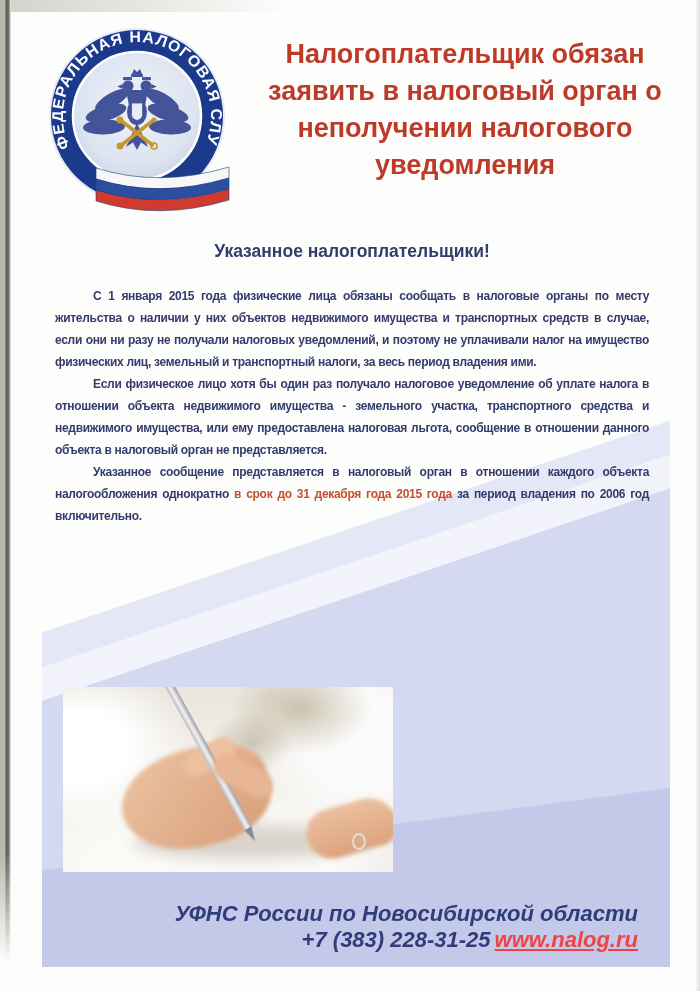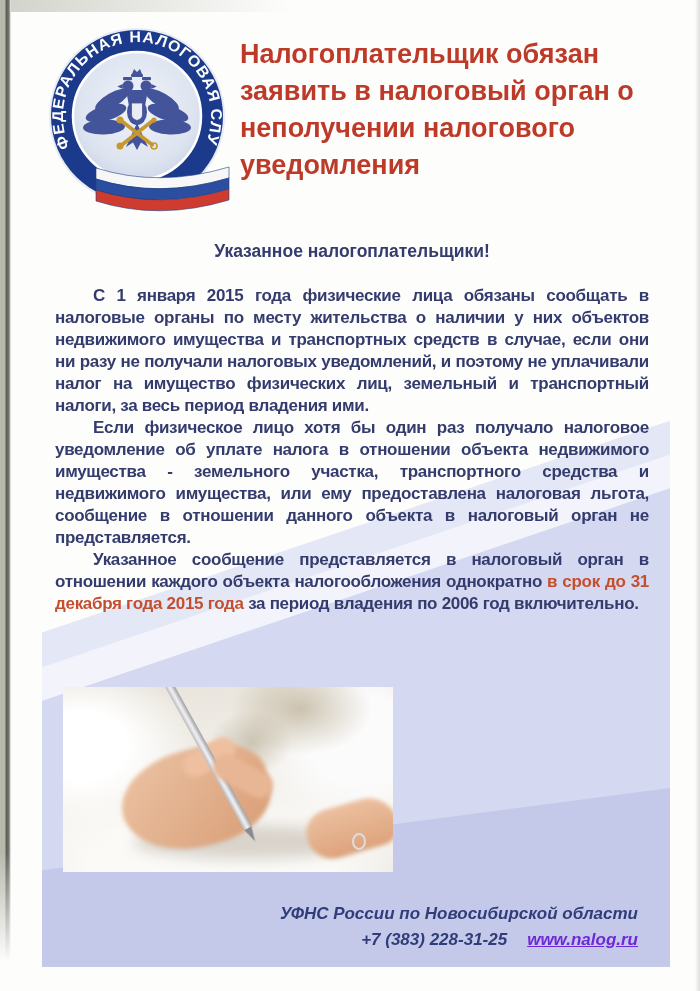--- a/index.html
+++ b/index.html
@@ -22,30 +22,30 @@
   .shape.pale  {background:#e4e7f5;clip-path:polygon(0 65.4%,100% 43.5%,100% 100%,0 100%);}
   .shape.streak{background:rgba(255,255,255,.55);clip-path:polygon(0 69%,100% 47%,100% 50.5%,0 72.5%);}
   .shape.mid   {background:#d4d8f0;clip-path:polygon(0 72.5%,100% 50.5%,100% 100%,0 100%);}
   .shape.deep  {background:#c4c9e9;clip-path:polygon(0 90%,100% 81.5%,100% 100%,0 100%);}
 
   
   .logo{position:absolute;left:44px;top:24px;width:186px;height:200px;z-index:3;}
 
   
   .heading{position:absolute;left:240px;top:36px;width:450px;margin:0;
-    font-size:27px;line-height:37px;font-weight:bold;text-align:left;
+    font-size:27px;line-height:37px;font-weight:bold;text-align:center;
     color:#bd3a28;white-space:pre-line;z-index:3;}
 
   
   .salutation{position:absolute;left:55px;top:241px;width:594px;text-align:center;
     font-size:17.5px;font-weight:bold;color:#343b6d;z-index:3;}
 
   
   .bodytext{position:absolute;left:55px;top:285px;width:594px;z-index:3;
-    font-size:17px;line-height:22px;font-weight:bold;letter-spacing:-0.3px;
+    font-size:12px;line-height:22px;font-weight:bold;letter-spacing:-0.3px;
     color:#343b6d;text-align:justify;}
   .bodytext p{margin:0;text-indent:38px;}
   .bodytext .hl{color:#c44f2e;}
 
   
   .photo{position:absolute;left:63px;top:687px;width:330px;height:185px;overflow:hidden;z-index:4;
     background:
       radial-gradient(110px 70px at 72% 12%,rgba(175,160,128,.6),transparent 65%),
       radial-gradient(60px 45px at 57% 30%,rgba(160,148,120,.45),transparent 70%),
       radial-gradient(150px 115px at 6% 32%,#ffffff 30%,rgba(255,255,255,0) 72%),
@@ -67,22 +67,22 @@
     background:linear-gradient(90deg,#b9b9bd,#f4f4f6 45%,#9d9da1);
     transform:rotate(-29deg);transform-origin:top center;filter:blur(.6px);}
   .pen-shape::after{content:"";position:absolute;left:0;bottom:-14px;width:0;height:0;
     border-left:4.5px solid transparent;border-right:4.5px solid transparent;
     border-top:15px solid #8a8a8e;}
   .index-finger-shape{left:148px;top:76px;width:64px;height:26px;border-radius:14px;
     background:#e8b694;transform:rotate(28deg);filter:blur(2px);}
 
   
   .footer{position:absolute;right:62px;top:901px;text-align:right;z-index:4;
-    font-size:17px;line-height:26px;font-weight:bold;font-style:italic;color:#303d7a;}
-  .footer .site{margin-left:20px;text-decoration:underline;color:#6d28d9;cursor:pointer;}
+    font-size:22px;line-height:26px;font-weight:bold;font-style:italic;color:#303d7a;}
+  .footer .site{margin-left:4px;text-decoration:underline;color:#ef4444;cursor:pointer;}
 </style>
 </head>
 <body>
 
 <div id="page">
 
   <div class="scan-left"></div>
   <div class="scan-top"></div>
   <div class="scan-right"></div>
 

